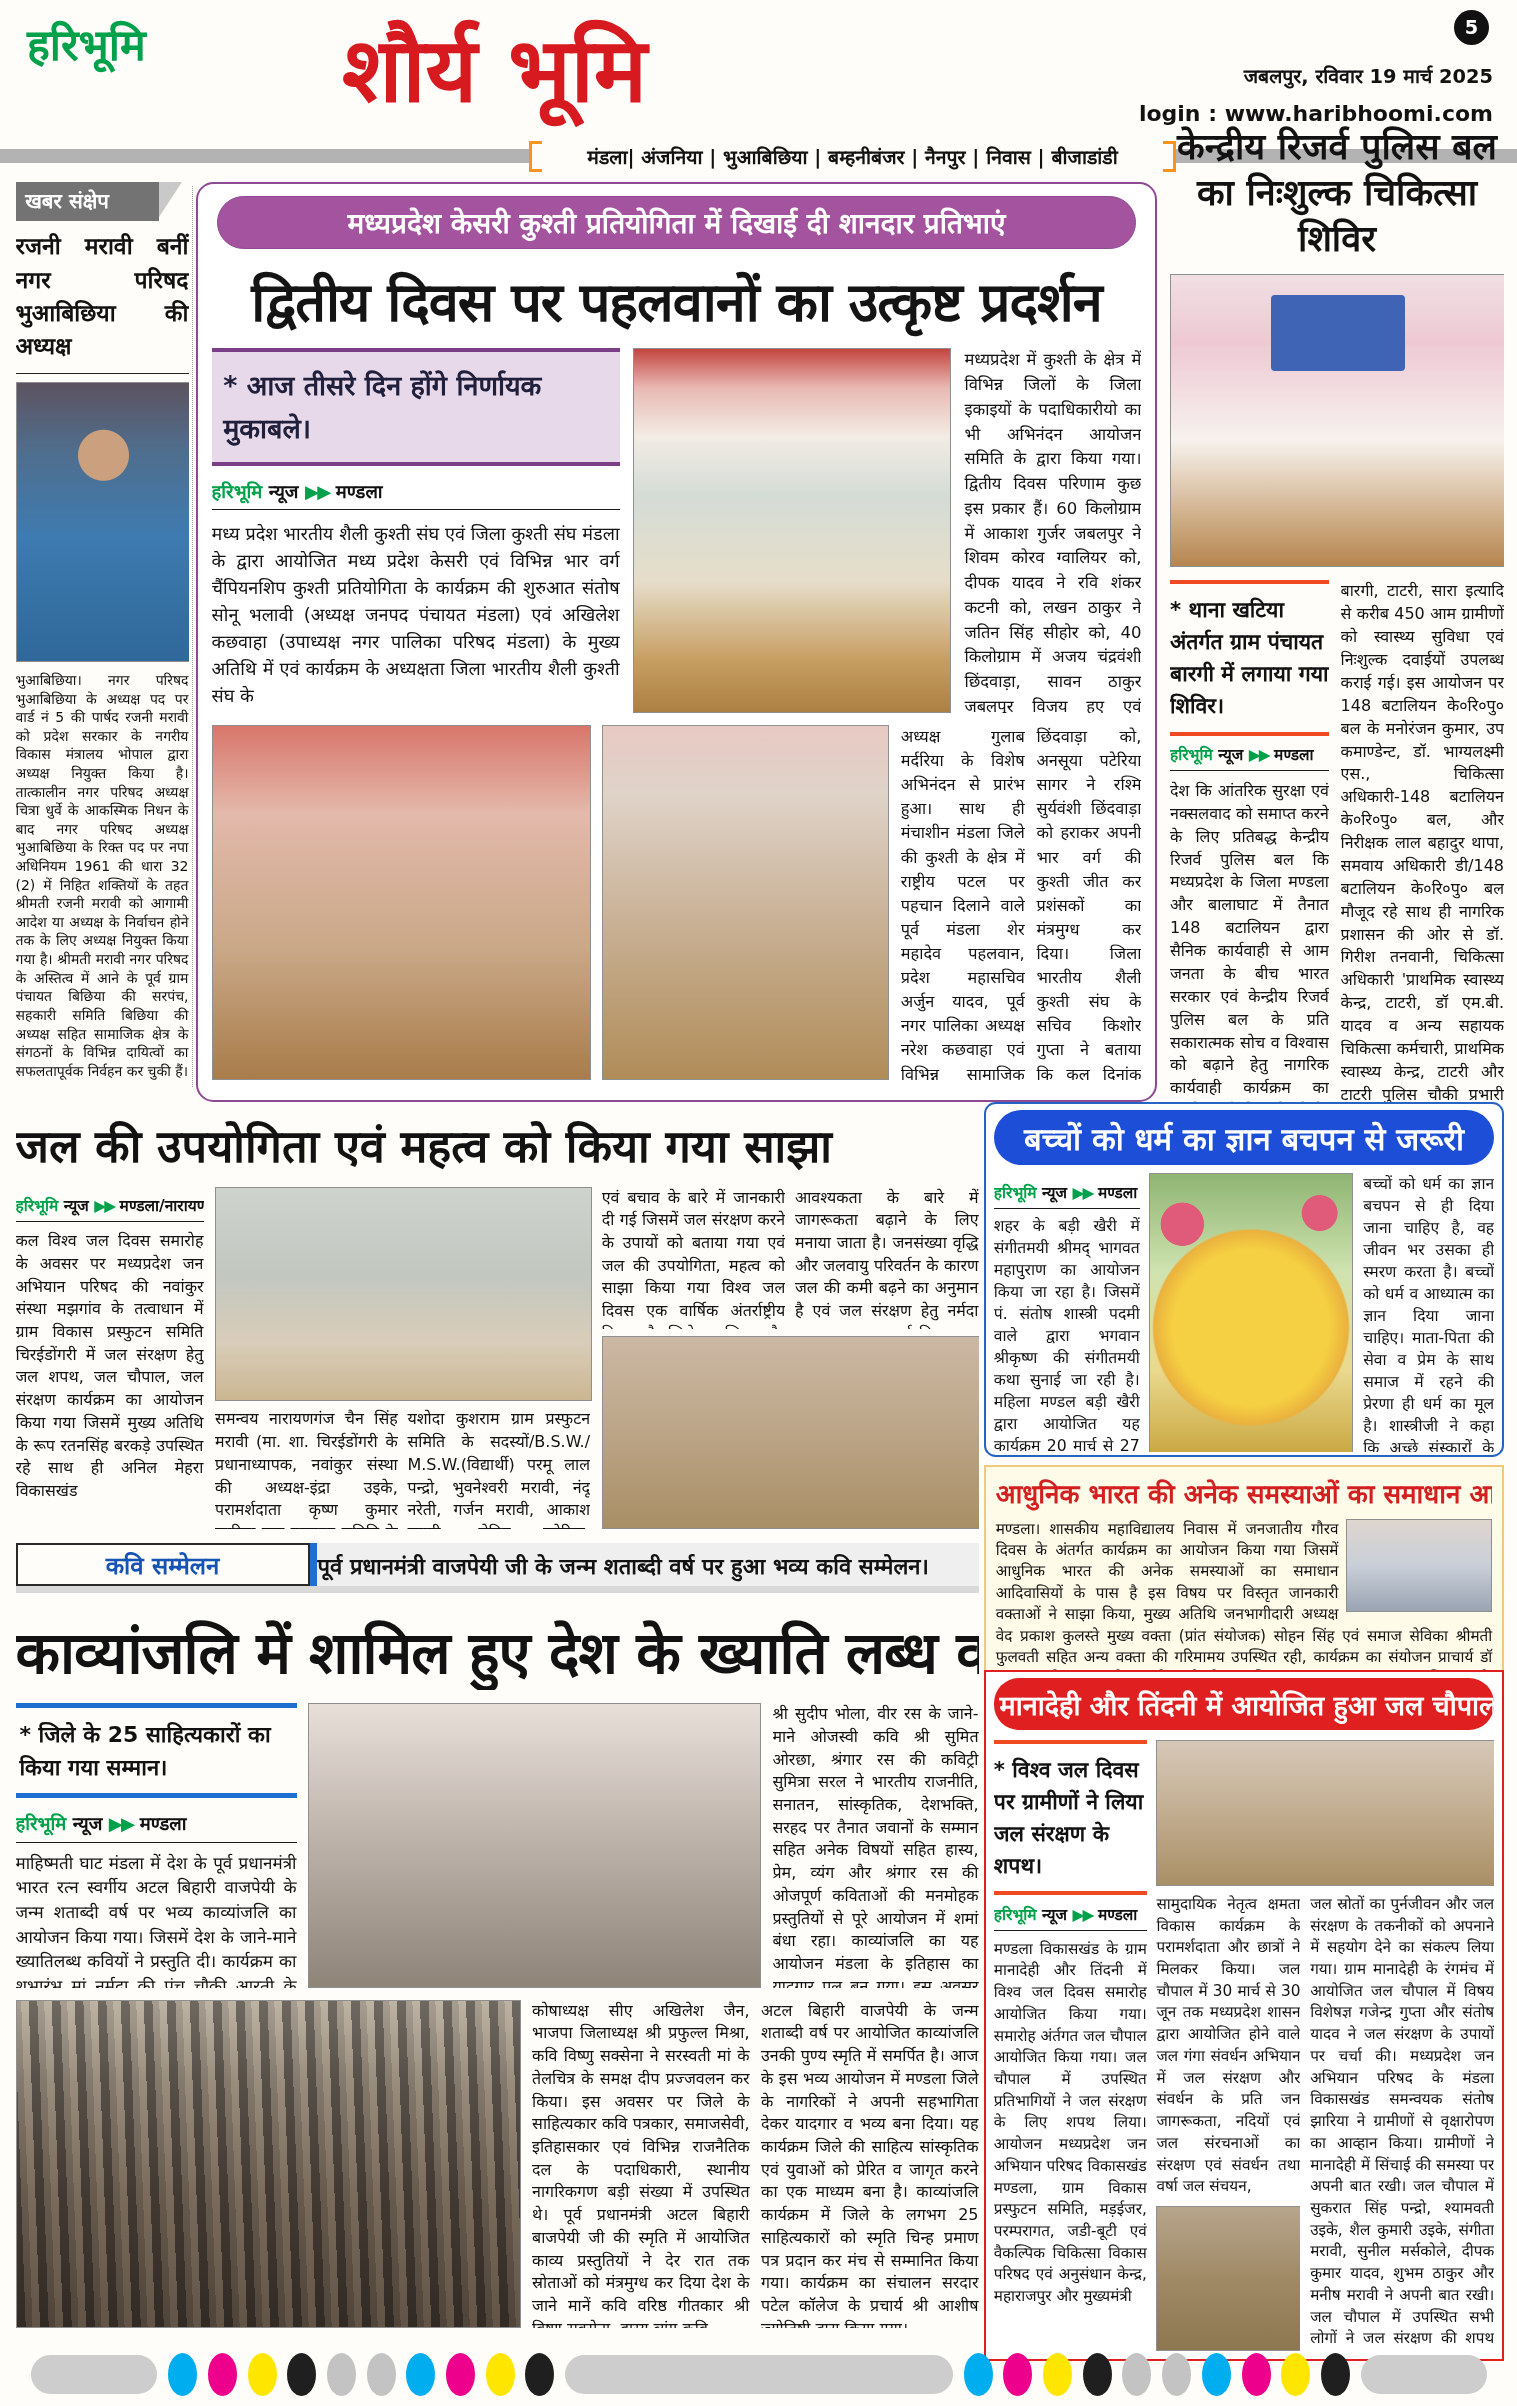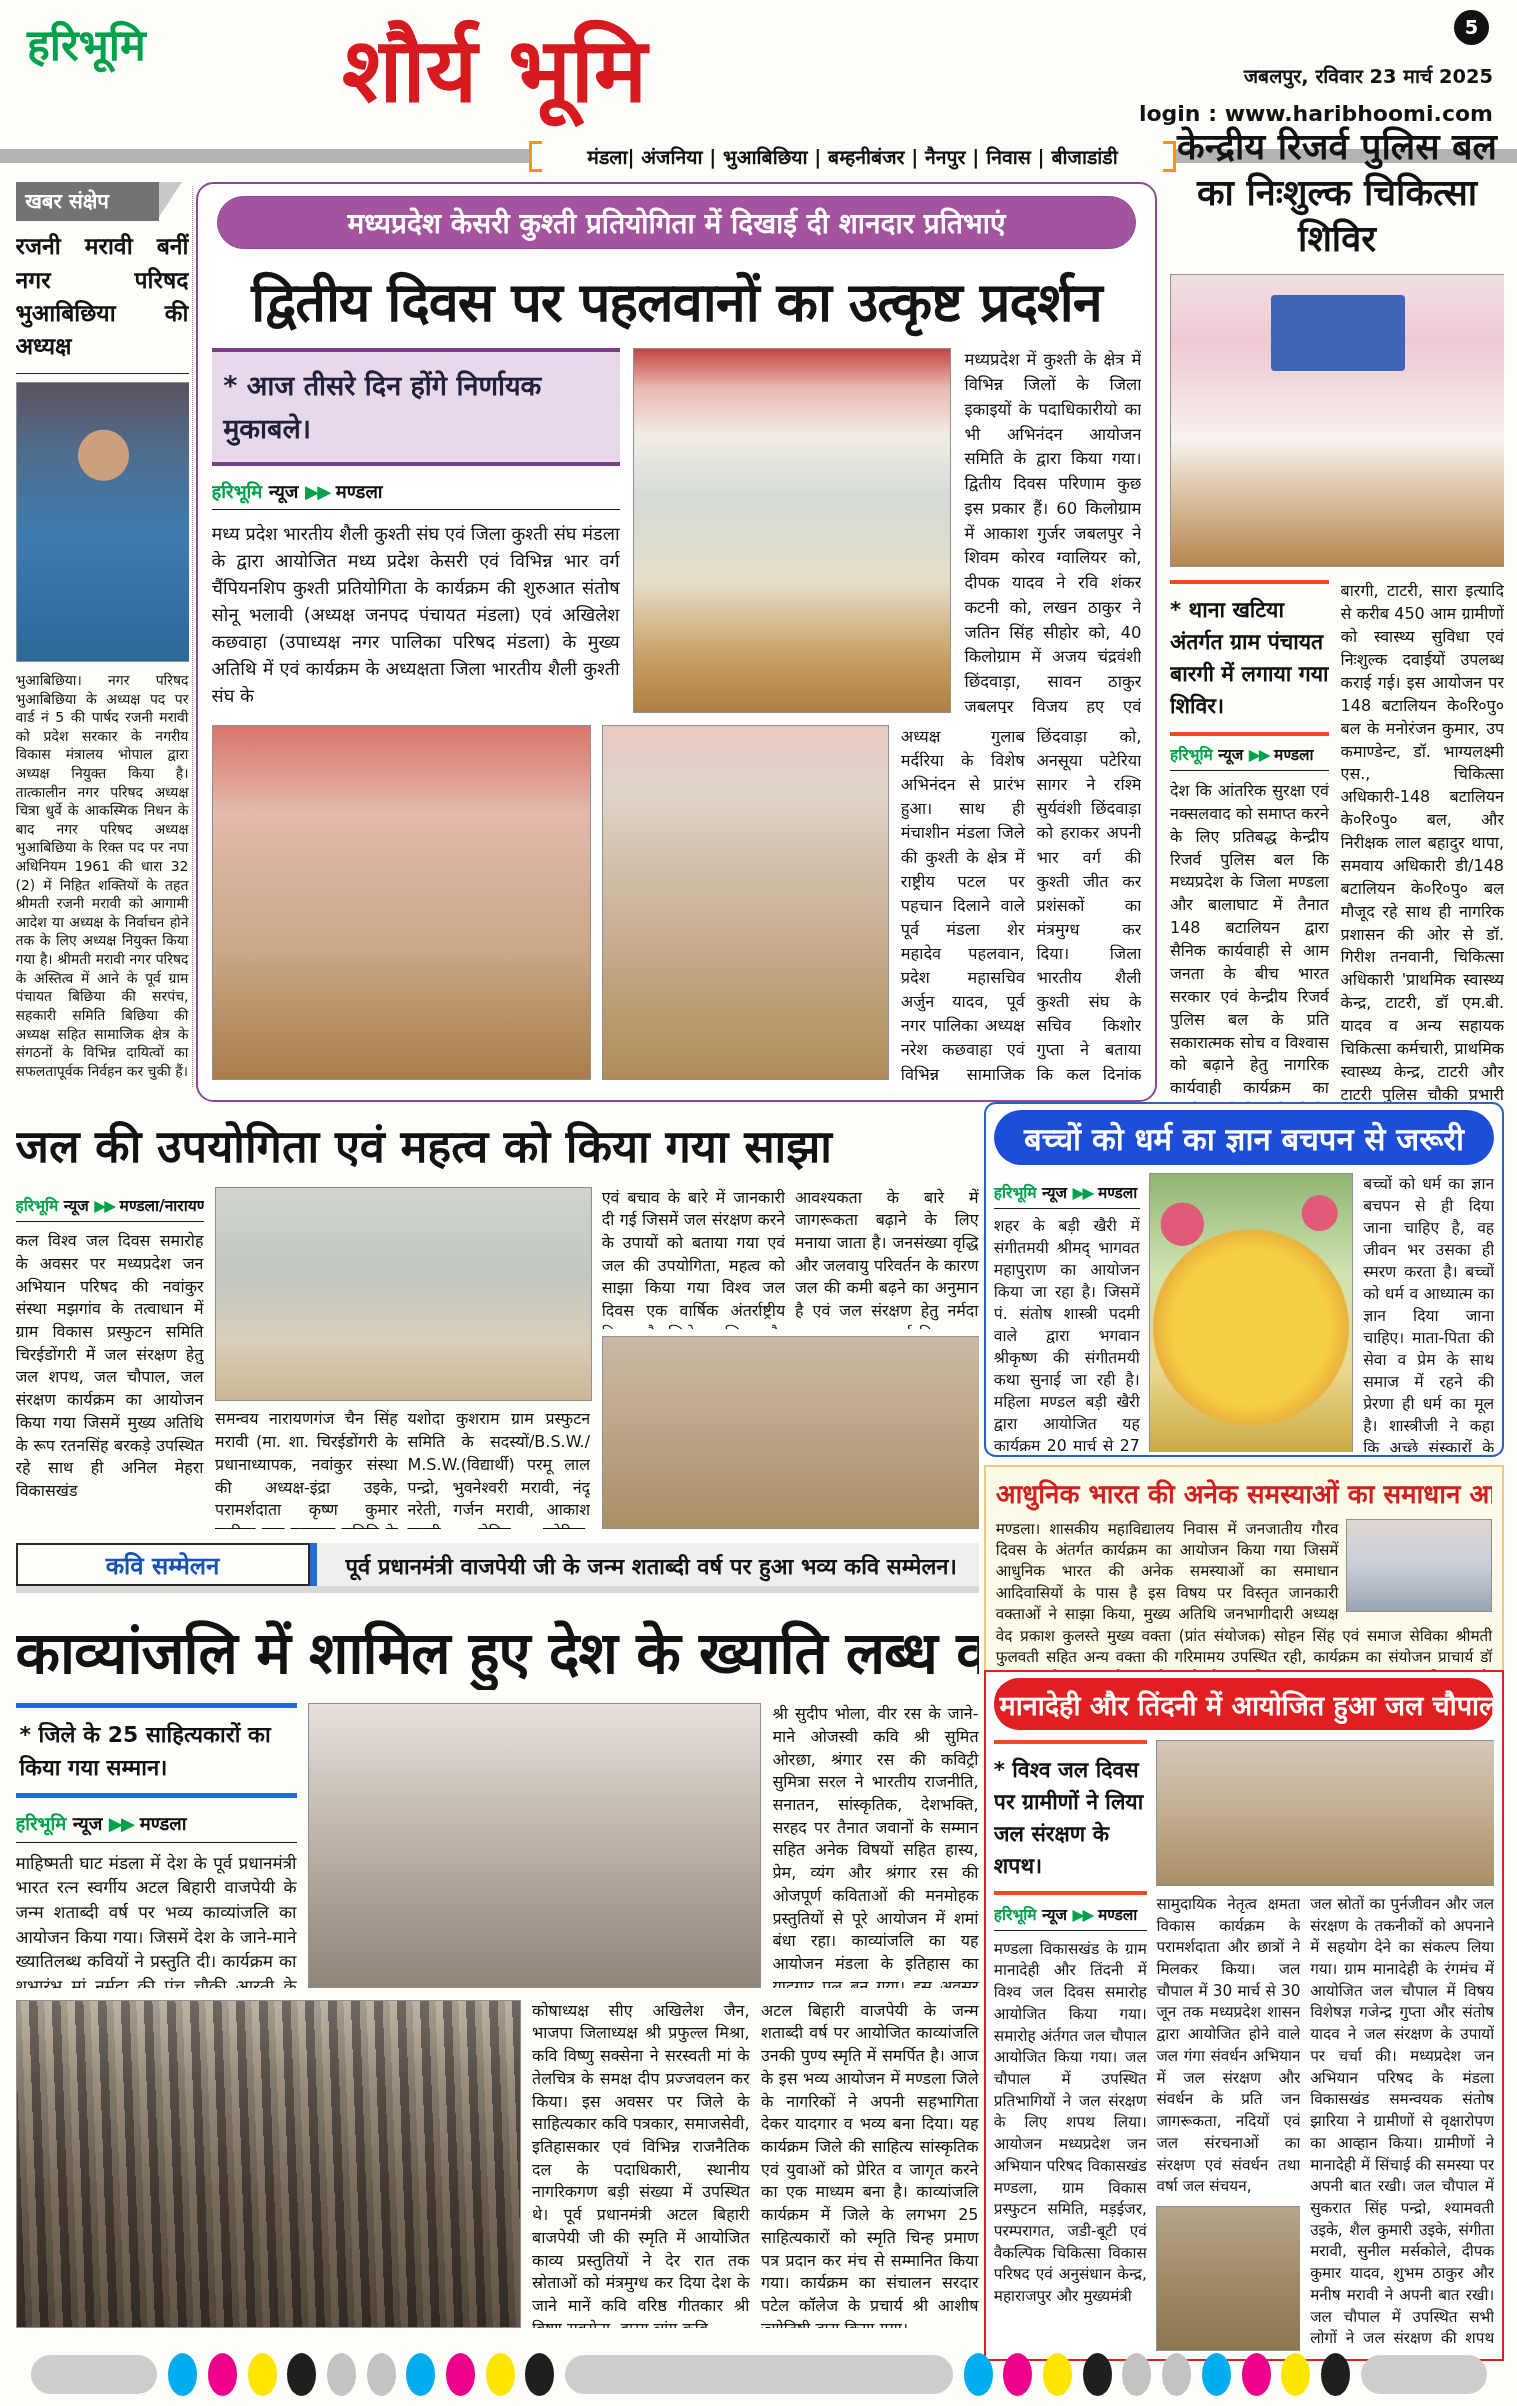--- a/index.html
+++ b/index.html
@@ -139,21 +139,21 @@
   .adv-head{color:#d21f1f;font-size:26px;font-weight:bold;margin:0 0 7.8px;white-space:nowrap;overflow:hidden;}
   .ph-medcamp{float:right;width:144px;height:91px;margin:0 0 5.8px 7.8px;}
   .adv-body{font-size:15.3px;line-height:1.4;}
 
   
   .art-kavi{position:absolute;left:15.5px;top:1543px;width:963px;height:829px;overflow:hidden;}
   .kavi-topbar{display:flex;height:43px;border-bottom:7.8px solid #d9d9d9;}
   .kavi-label{width:294px;flex:none;border:2.9px solid #2a2a2a;color:#1553b5;font-weight:bold;
               font-size:24px;display:flex;align-items:center;justify-content:center;box-sizing:border-box;}
   .kavi-kicker{flex:1;background:#efefef;border-left:7.8px solid #1e6fd0;font-weight:bold;font-size:22px;
-               display:flex;align-items:center;padding-left:29px;white-space:nowrap;overflow:hidden;}
+               display:flex;align-items:center;padding-left:1px;white-space:nowrap;overflow:hidden;}
   .kavi-head{font-size:58px;font-weight:bold;text-align:center;margin:17.5px 0 13.6px;
              white-space:nowrap;overflow:hidden;letter-spacing:-1px;}
   .kavi-row1{display:flex;gap:11.6px;height:285px;overflow:hidden;}
   .kavi-c1{width:281px;flex:none;overflow:hidden;}
   .subhead-blue{border-top:5.8px solid #1e6fd0;border-bottom:5.8px solid #1e6fd0;padding:9.7px 3.9px;
                 font-weight:bold;font-size:22px;line-height:1.5;}
   .kavi-text{font-size:17px;line-height:1.45;margin-top:7.8px;}
   .ph-stage{flex:1;}
   .kavi-c2{width:206px;flex:none;font-size:16px;line-height:1.42;overflow:hidden;}
   .kavi-row2{display:flex;gap:11.6px;margin-top:11.6px;height:328px;overflow:hidden;}
@@ -190,21 +190,21 @@
 </style>
 </head>
 <body>
 
 <div class="page">
 
   <div class="hdr-logo">हरिभूमि</div>
   <div class="hdr-title">शौर्य भूमि</div>
   <div class="pagenum">5</div>
   <div class="hdr-right">
-    <div class="hdr-date">जबलपुर, रविवार 23 मार्च 2025</div>
+    <div class="hdr-date">जबलपुर, रविवार 19 मार्च 2025</div>
     <div class="hdr-login">login : www.haribhoomi.com</div>
   </div>
   <div class="towns-row">
     <div class="gbar gbar-l"></div>
     <div class="gbar gbar-r"></div>
     <div class="towns-mid">
       <div class="bracket br-l"></div>
       <div class="towns">मंडला| अंजनिया | भुआबिछिया | बम्हनीबंजर | नैनपुर | निवास | बीजाडांडी</div>
       <div class="bracket br-r"></div>
     </div>

